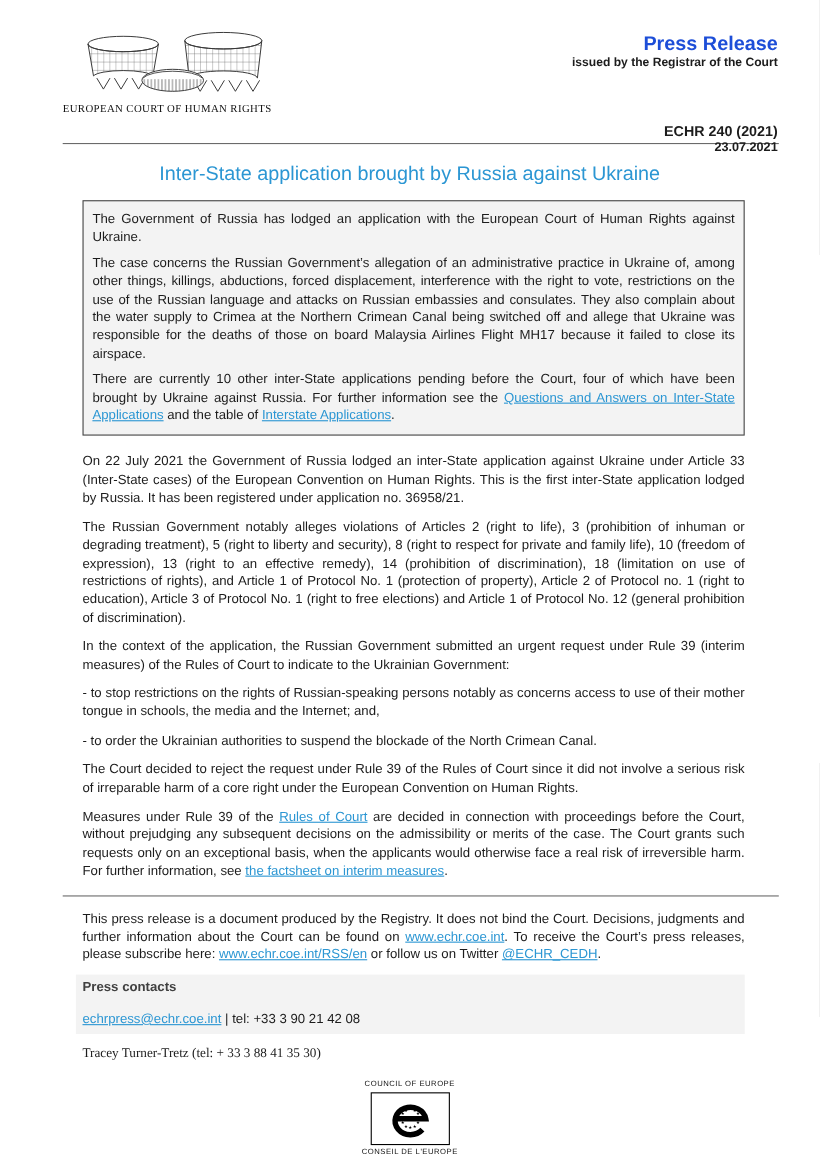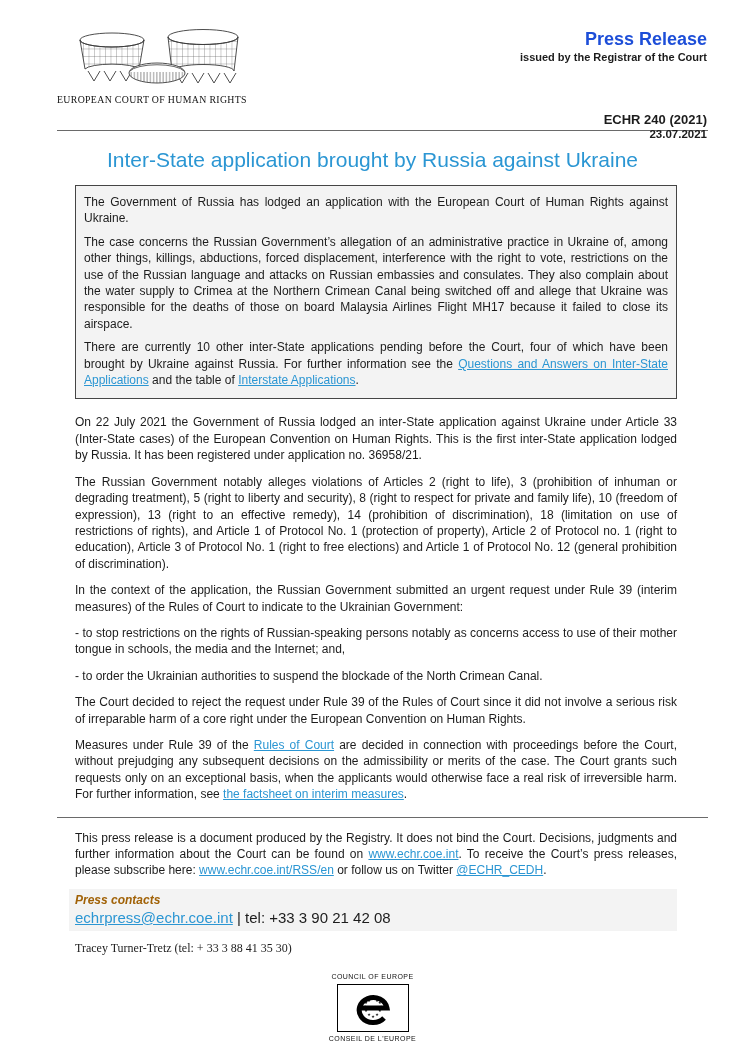--- a/index.html
+++ b/index.html
@@ -19,43 +19,43 @@
   }
   .header-right { position:absolute; right:38px; top:29px; text-align:right; }
   .pr-title { font-size:18px; font-weight:bold; color:#1d4ed8; line-height:21px; }
   .pr-issued { font-size:11px; font-weight:bold; line-height:15px; }
   .pr-ref { margin-top:47px; font-size:13px; font-weight:bold; line-height:15px; }
   .pr-date { font-size:11.5px; font-weight:bold; line-height:15px; }
   .rule { border-top:1.5px solid #6a6a6a; height:0; }
   .header-rule { margin:0 37px 0 57px; }
   
   .doc-title {
-    margin-top:17px; text-align:center; font-size:21px; font-weight:normal;
+    margin-top:17px; text-align:center; font-size:18px; font-weight:normal;
     color:#2b96d3;
   }
   
   p.para { font-size:12px; line-height:16.4px; text-align:justify; }
   a.link { color:#2b96d3; text-decoration:underline; text-decoration-color:#2b96d3; cursor:pointer; }
   
   .summary-box {
     margin:13px 68px 0 75px; border:1.5px solid #454545; background:#f3f3f3;
     padding:1px 8px 3px 8px;
   }
   .summary-box p.para { margin:7px 0; }
   
   .content { margin:15px 68px 0 75px; }
   .content p.para { margin:10px 0; }
   
   .footer-rule { margin:14px 37px 0 57px; }
   .footer-note { margin:12px 68px 0 75px; }
   .press-contacts {
     margin:10px 68px 0 69px; background:#f3f3f3; padding:3px 8px 5px 6px;
   }
-  .pc-heading { font-size:12px; font-weight:bold; color:#a16207; line-height:17px;font-style:italic; }
-  .pc-line { font-size:15px; line-height:17px; }
+  .pc-heading { font-size:12px; font-weight:bold; color:#404040; line-height:17px; }
+  .pc-line { font-size:12px; line-height:17px;margin-top:12px; }
   .contact-person { margin:9px 68px 0 75px;font-family:Liberation Serif, serif; }
   
   .coe-logo { margin-top:16px; display:flex; flex-direction:column; align-items:center; }
   .coe-text { font-size:7px; letter-spacing:.45px; color:#111; line-height:10px; }
   .coe-box {
     width:72px; height:48px; border:1.5px solid #000; margin:2px 0;
     display:flex; align-items:center; justify-content:center; background:#fff;
   }
 </style>
 </head>

